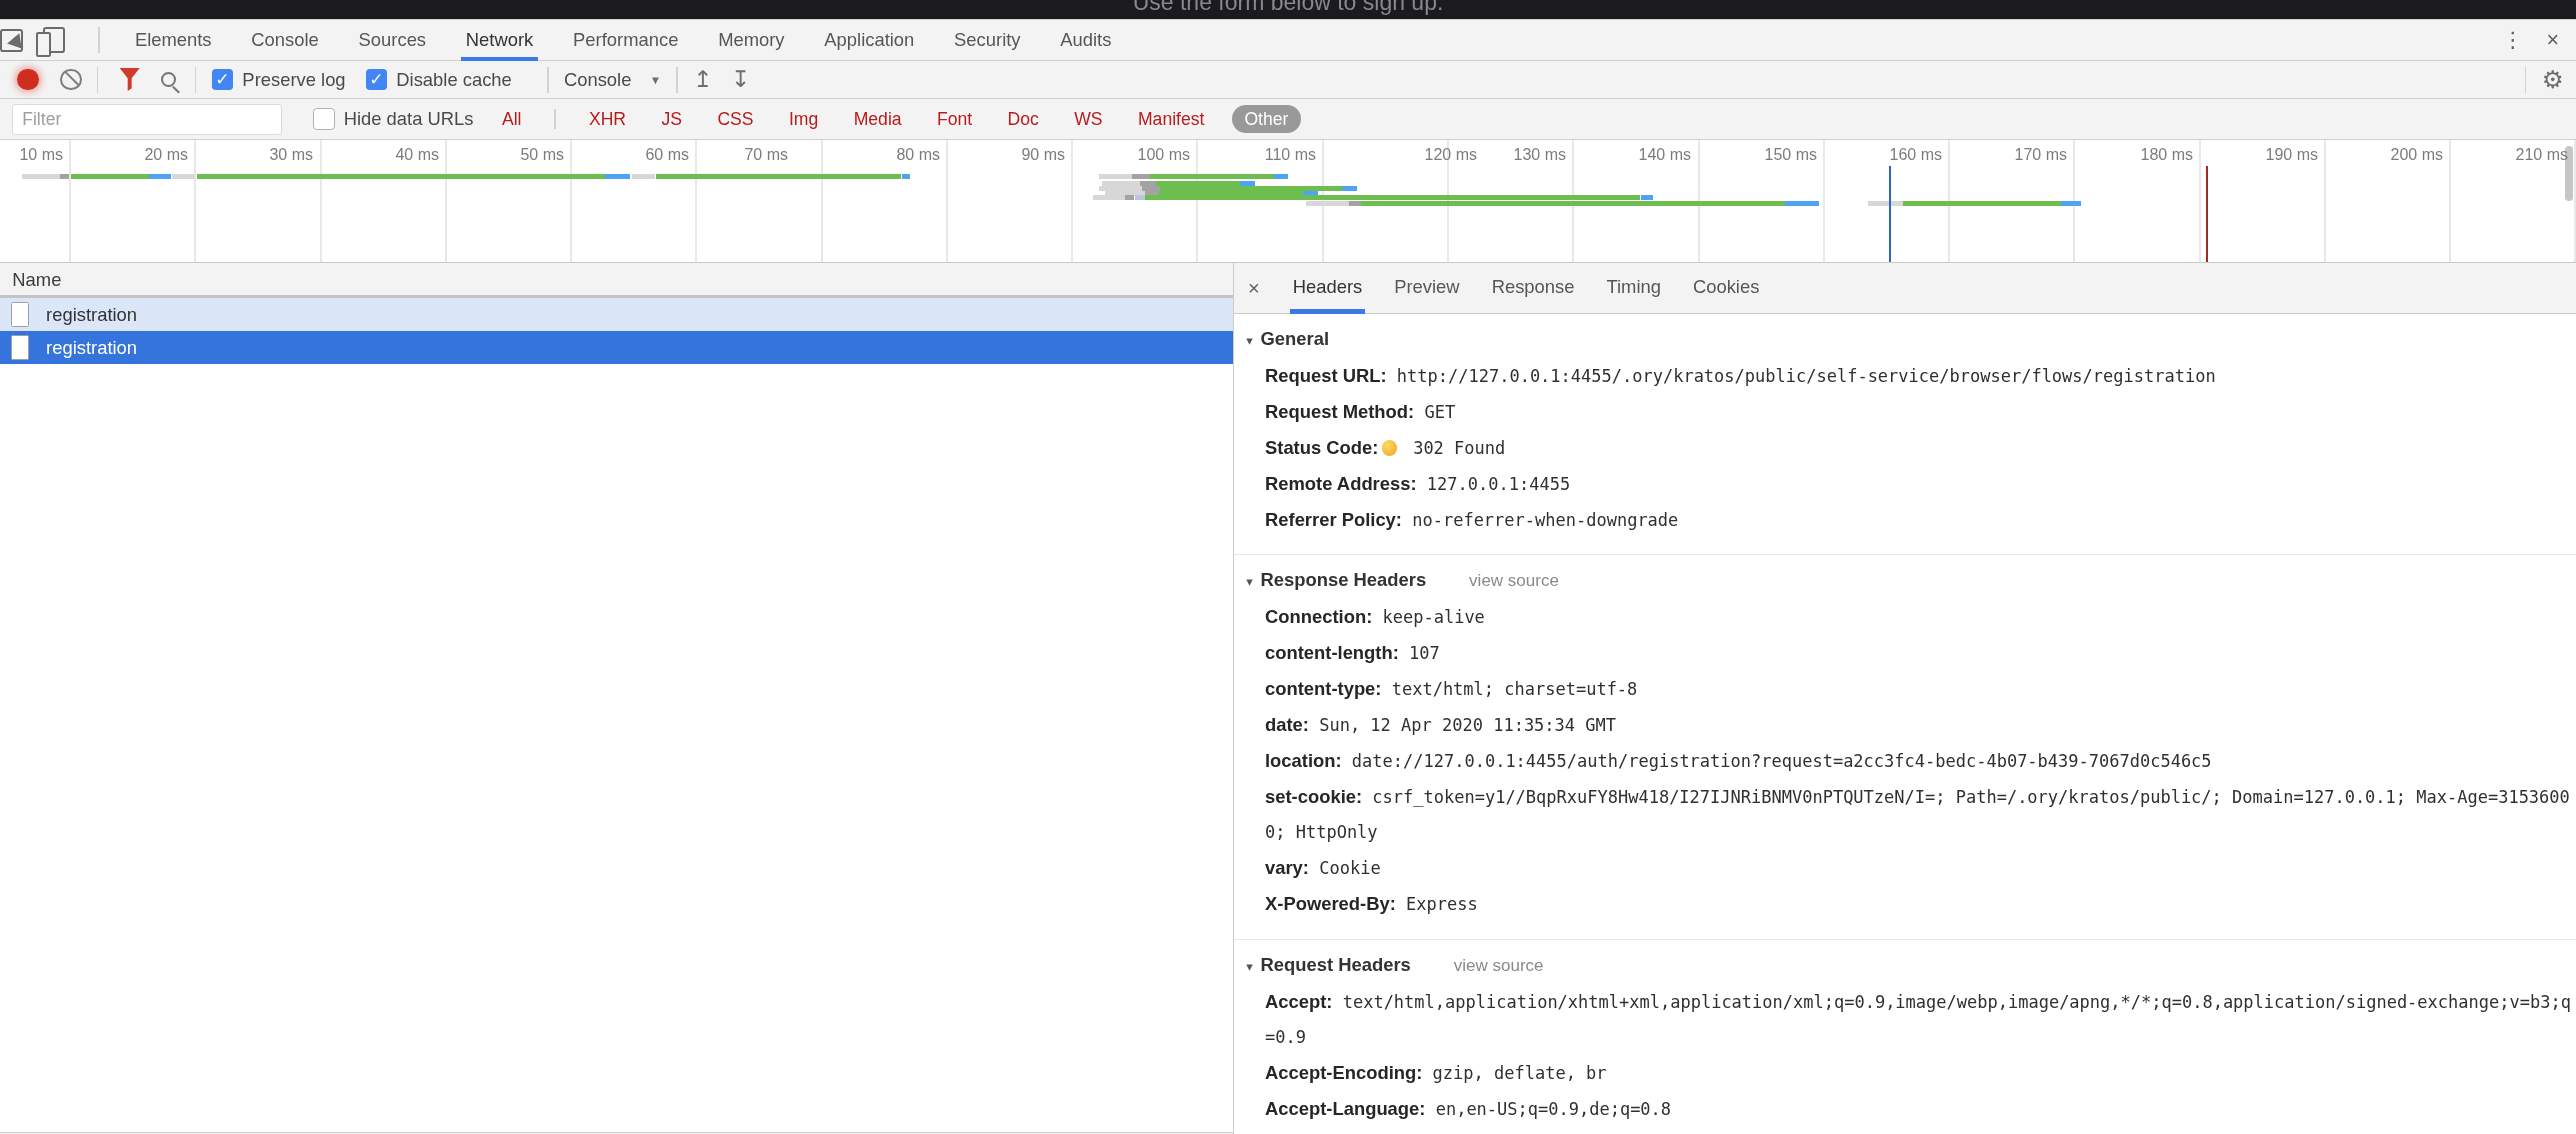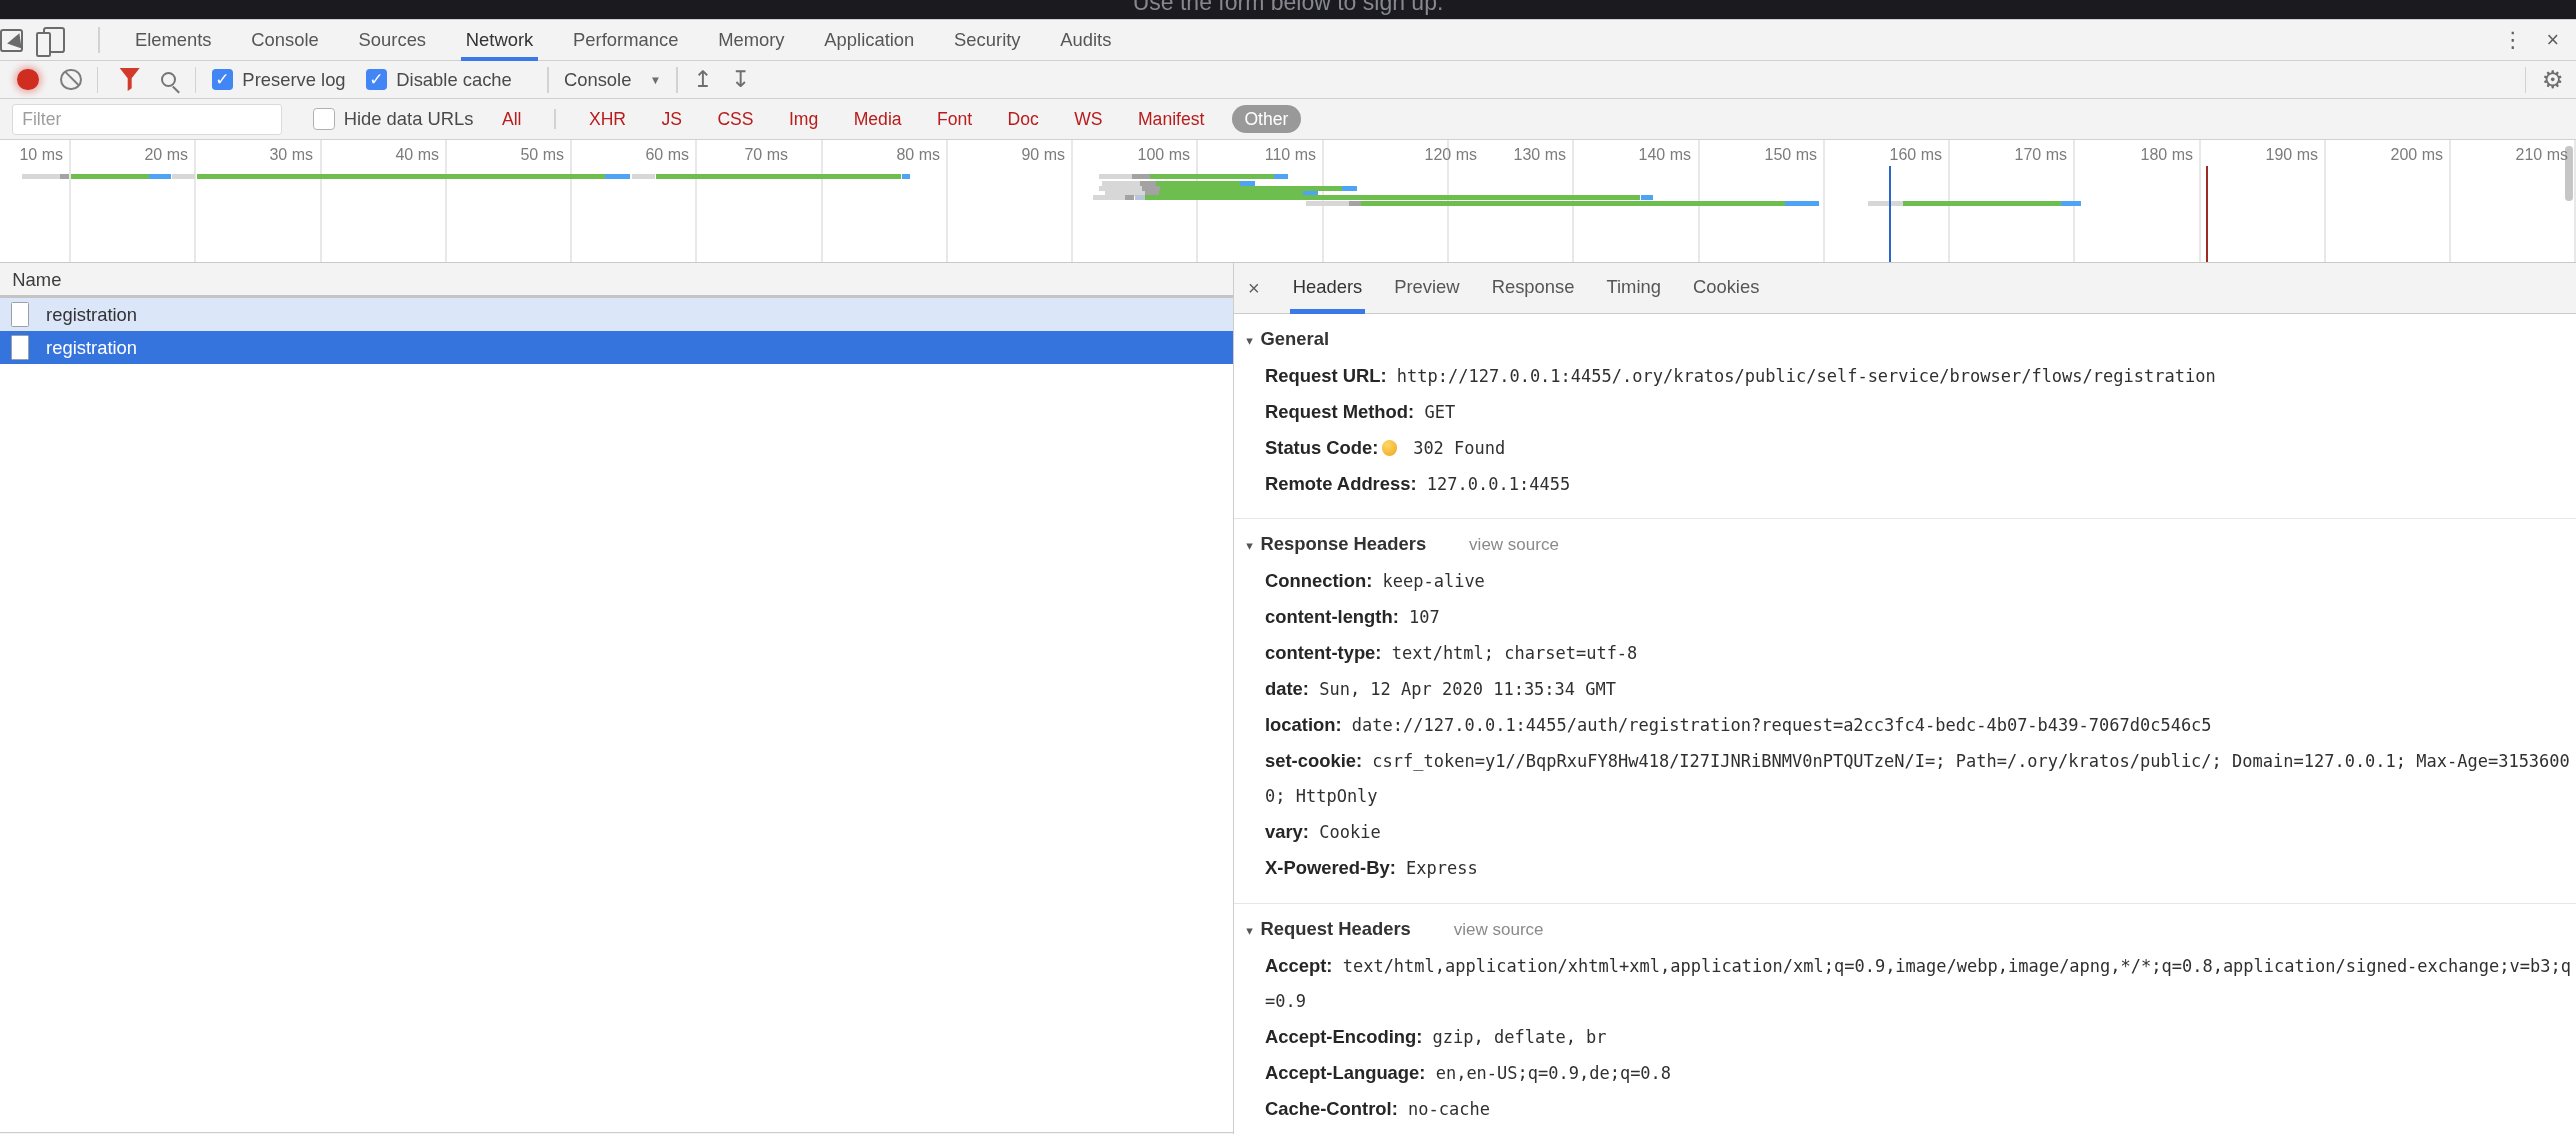--- a/index.html
+++ b/index.html
@@ -317,20 +317,21 @@
     <div class="detail-body" id="detail-body">
         <div class="section">
           <div class="section-head">
             <span class="tri">▾</span>
             <span class="section-title">General</span>
           </div>
           <div class="entry"><span class="k">Request URL:</span><span class="v"> http://127.0.0.1:4455/.ory/kratos/public/self-service/browser/flows/registration</span></div>
           <div class="entry"><span class="k">Request Method:</span><span class="v"> GET</span></div>
           <div class="entry"><span class="k">Status Code:</span><span class="dot"></span><span class="v"> 302 Found</span></div>
           <div class="entry"><span class="k">Remote Address:</span><span class="v"> 127.0.0.1:4455</span></div>
+          <div class="entry"><span class="k">Referrer Policy:</span><span class="v"> no-referrer-when-downgrade</span></div>
         </div>
         <div class="section">
           <div class="section-head">
             <span class="tri">▾</span>
             <span class="section-title">Response Headers</span>
             <span class="view-source">view source</span>
           </div>
           <div class="entry"><span class="k">Connection:</span><span class="v"> keep-alive</span></div>
           <div class="entry"><span class="k">content-length:</span><span class="v"> 107</span></div>
           <div class="entry"><span class="k">content-type:</span><span class="v"> text/html; charset=utf-8</span></div>

